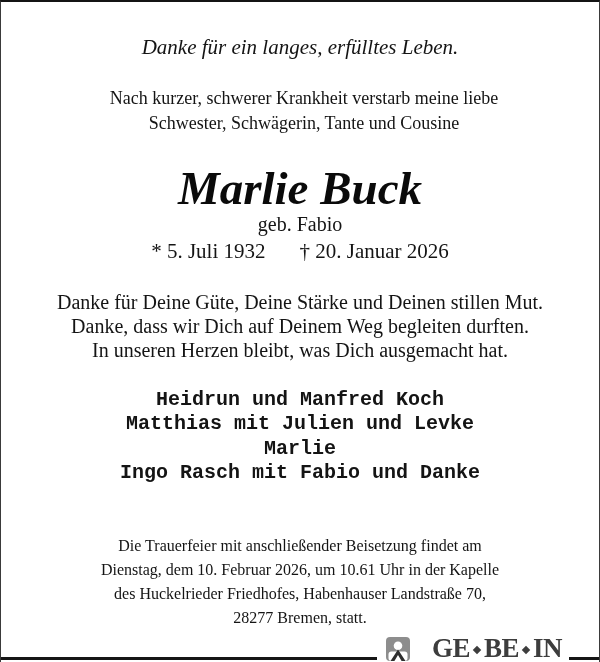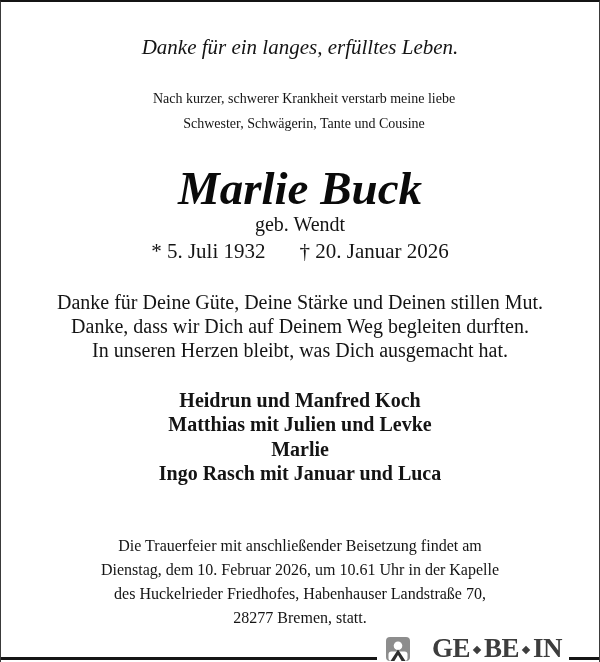--- a/index.html
+++ b/index.html
@@ -16,41 +16,41 @@
     color: #141414;
     overflow: hidden;
   }
   .block { position: absolute; left: 0; right: 0; text-align: center; }
   .headline {
     top: 33px;
     font-style: italic;
     font-size: 21px;
     line-height: 25px;
   }
-  .intro { top: 84px; font-size: 14px; line-height: 25px; padding-left: 8px; }
+  .intro { top: 84px; font-size: 18px; line-height: 25px; padding-left: 8px; }
   .deceased-name {
     top: 149px;
     margin: 8px;
     font-size: 47px;
     line-height: 58px;
     font-weight: bold;
     font-style: italic;
     color: #0a0a0a;
   }
   .maiden { top: 210px; font-size: 20px; line-height: 24px; }
   .dates {
     top: 236px;
     font-size: 21px;
     line-height: 27px;
     display: flex;
     justify-content: center;
     gap: 34px;
   }
   .tribute { top: 289px; font-size: 20px; line-height: 23.8px; }
-  .mourners { top: 386px; font-size: 20px; line-height: 24.3px; font-weight: bold; }
+  .mourners { top: 386px; font-size: 20px; line-height: 24.3px; font-weight: bold; font-family: Liberation Mono, monospace; }
   .funeral { top: 532px; font-size: 16px; line-height: 24px; }
   .bottom-line {
     position: absolute;
     left: 0; right: 0; bottom: 2px;
     height: 3px;
     background: #161616;
     z-index: 1;
   }
   .logo {
     position: absolute;
@@ -90,38 +90,38 @@
 
   <div class="block headline">Danke für ein langes, erfülltes Leben.</div>
 
   <div class="block intro">
     <div>Nach kurzer, schwerer Krankheit verstarb meine liebe</div>
     <div>Schwester, Schwägerin, Tante und Cousine</div>
   </div>
 
   <h1 class="block deceased-name">Marlie Buck</h1>
 
-  <div class="block maiden">geb. Wendt</div>
+  <div class="block maiden">geb. Fabio</div>
 
   <div class="block dates">
     <span>* 5. Juli 1932</span>
     <span>† 20. Januar 2026</span>
   </div>
 
   <div class="block tribute">
     <div>Danke für Deine Güte, Deine Stärke und Deinen stillen Mut.</div>
     <div>Danke, dass wir Dich auf Deinem Weg begleiten durften.</div>
     <div>In unseren Herzen bleibt, was Dich ausgemacht hat.</div>
   </div>
 
   <div class="block mourners">
     <div>Heidrun und Manfred Koch</div>
     <div>Matthias mit Julien und Levke</div>
     <div>Marlie</div>
-    <div>Ingo Rasch mit Januar und Luca</div>
+    <div>Ingo Rasch mit Fabio und Danke</div>
   </div>
 
   <div class="block funeral">
     <div>Die Trauerfeier mit anschließender Beisetzung findet am</div>
     <div>Dienstag, dem 10. Februar 2026, um 10.61 Uhr in der Kapelle</div>
     <div>des Huckelrieder Friedhofes, Habenhauser Landstraße 70,</div>
     <div>28277 Bremen, statt.</div>
   </div>
 
   <div class="bottom-line"></div>

